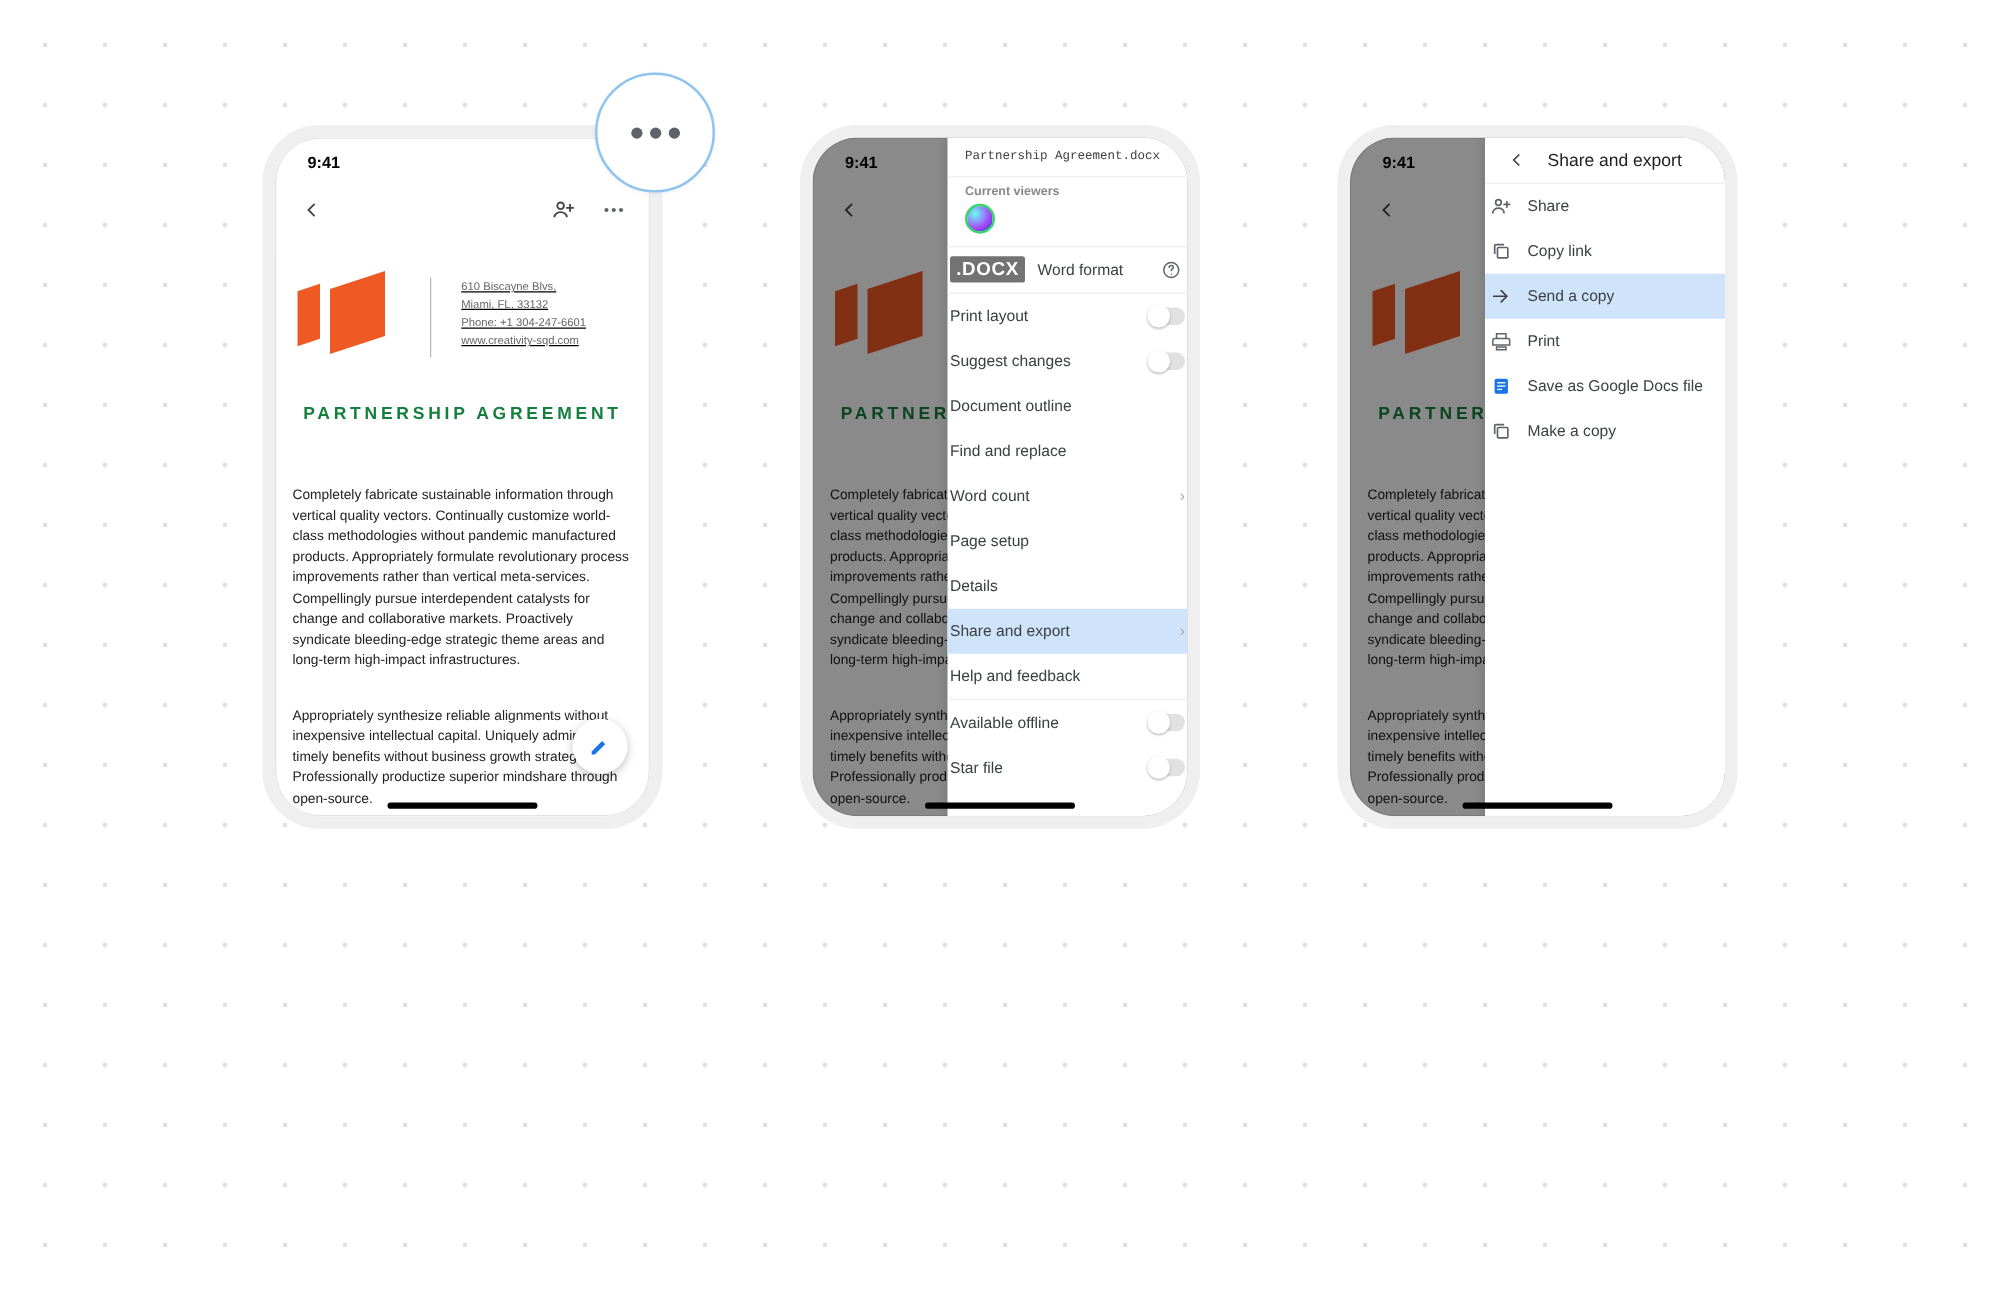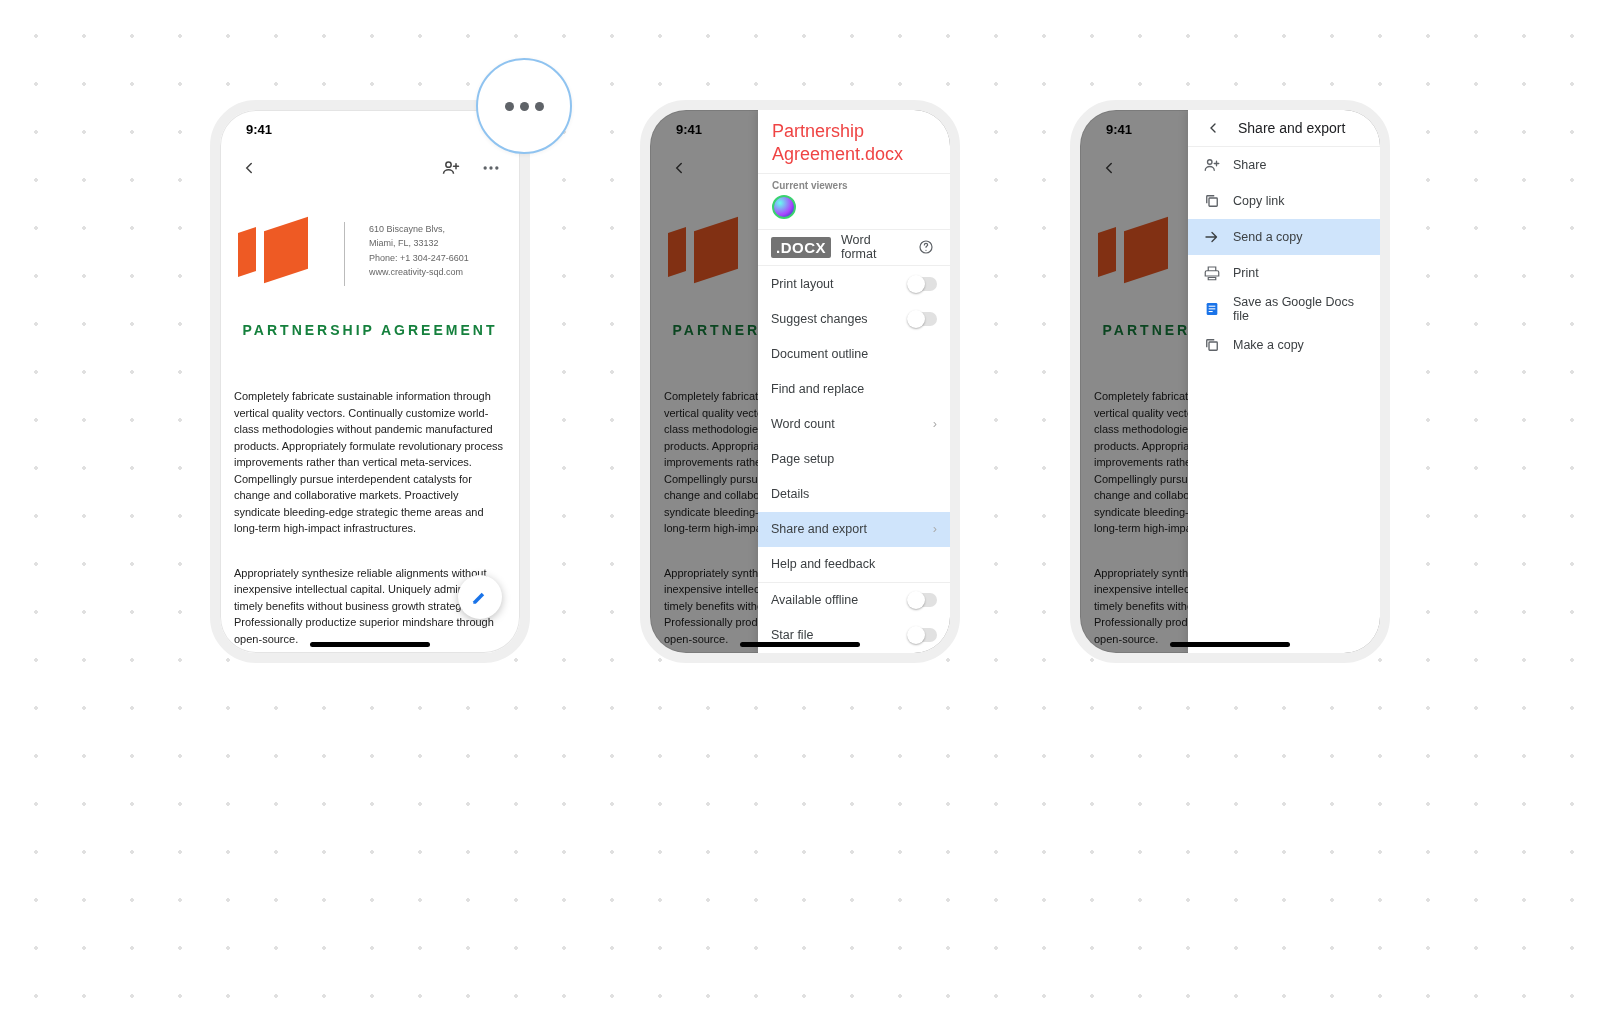--- a/index.html
+++ b/index.html
@@ -29,44 +29,44 @@
   .statusbar { height: 38px; display: flex; align-items: center; justify-content: space-between; padding: 0 16px 0 26px; font-size: 13px; font-weight: 600; }
   .statusbar .right { display: flex; align-items: center; gap: 4px; }
   .sig, .wifi, .batt { display:inline-block; }
   .homebar { position: absolute; bottom: 6px; left: 50%; transform: translateX(-50%); width: 120px; height: 5px; background: #000; border-radius: 3px; }
 
   .appbar { height: 40px; display: flex; align-items: center; padding: 0 12px; gap: 6px; }
   .appbar .spacer { flex: 1; }
   .icon-btn { width: 34px; height: 34px; display: flex; align-items: center; justify-content: center; color: #444; }
 
   .doc-area { padding: 4px 14px 0 14px; }
-  .letterhead { display: flex; gap: 24px; padding: 30px 0 18px 4px; align-items: flex-start; }
+  .letterhead { display: flex; gap: 24px; padding: 30px 0 18px 4px; align-items: flex-start; text-decoration: underline; }
   .logo { position: relative; width: 82px; height: 58px; }
   .logo .bar1 { position:absolute; left:0; top:8px; width:18px; height:44px; background:#ee5a24; transform: skewY(-18deg); }
   .logo .bar2 { position:absolute; left:26px; top:2px; width:44px; height:52px; background:#ee5a24; transform: skewY(-18deg); }
   .vline { width:1px; background:#bbb; height:64px; }
   .addr { font-size: 9px; color:#666; line-height:1.6; white-space: nowrap; }
   .doc-title { text-align:center; font-size: 14px; letter-spacing: 3px; font-weight:700; color:#15803d; padding: 18px 0 22px; }
   .para { font-size: 11px; color:#222; line-height:1.5; margin-bottom: 14px; margin-top: 28px; }
 
   .fab { position:absolute; right:18px; bottom:34px; width:44px; height:44px; border-radius:50%; background:#fff; box-shadow:0 2px 8px rgba(0,0,0,.25); display:flex; align-items:center; justify-content:center; }
 
   
   .callout { position:absolute; top:-42px; right:-42px; width:96px; height:96px; border-radius:50%; background:#fff; border:2px solid #8fc3f0; box-shadow:0 1px 4px rgba(0,0,0,.06); display:flex; align-items:center; justify-content:center; gap:6px; z-index:50; }
   .p1wrap { position: relative; }
   .callout .d { width:9px; height:9px; background:#5f6368; border-radius:50%; }
 
   .scrim { position:absolute; inset:0; background:rgba(0,0,0,.46); }
   .sheet { position:absolute; top:0; right:0; width:192px; height:100%; background:#fff; box-shadow:-2px 0 8px rgba(0,0,0,.12); display:flex; flex-direction:column; }
-  .sheet-hdr { padding: 10px 14px 8px; font-size: 18px; line-height:1.25; color:#ef4444; }
+  .sheet-hdr { padding: 10px 14px 8px; font-size: 10px; line-height:1.25; color:#404040;font-family:Liberation Mono, monospace; }
   .divider { height:1px; background:#eee; }
   .viewers { padding: 6px 14px 10px; }
   .viewers .lbl { font-size: 10px; color:#888; margin-bottom:4px;font-weight:bold; }
   .viewers .av { width:24px; height:24px; border-radius:50%; background: radial-gradient(circle at 30% 30%, #6fe, #a4f 60%, #04a); border:2px solid #3ad36f; }
-  .row { display:flex; align-items:center; height:36px; padding:0 13px; font-size:12.5px; color:#3c4043; gap:10px; }
+  .row { display:flex; align-items:center; height:36px; padding:0 2px; font-size:12.5px; color:#3c4043; gap:10px; }
   .row.hl { background:#cfe4fb; }
   .row .grow { flex:1; }
   .chip { background:#737373; color:#fff; font-size:15px; font-weight:700; padding:2px 5px; border-radius:2px; letter-spacing:.5px; }
   .switch { width:30px; height:14px; border-radius:8px; background:#e1e1e1; position:relative; }
   .switch::after { content:""; position:absolute; left:0; top:-2px; width:18px; height:18px; border-radius:50%; background:#fff; box-shadow:0 1px 2px rgba(0,0,0,.3); }
   .chev { color:#aaa; }
 
   .sheet-title-row { display:flex; align-items:center; gap:14px; padding: 10px 14px; font-size:14px; color:#202124; }
   .ic { width:22px; display:flex; justify-content:center; color:#5f6368; }
 

